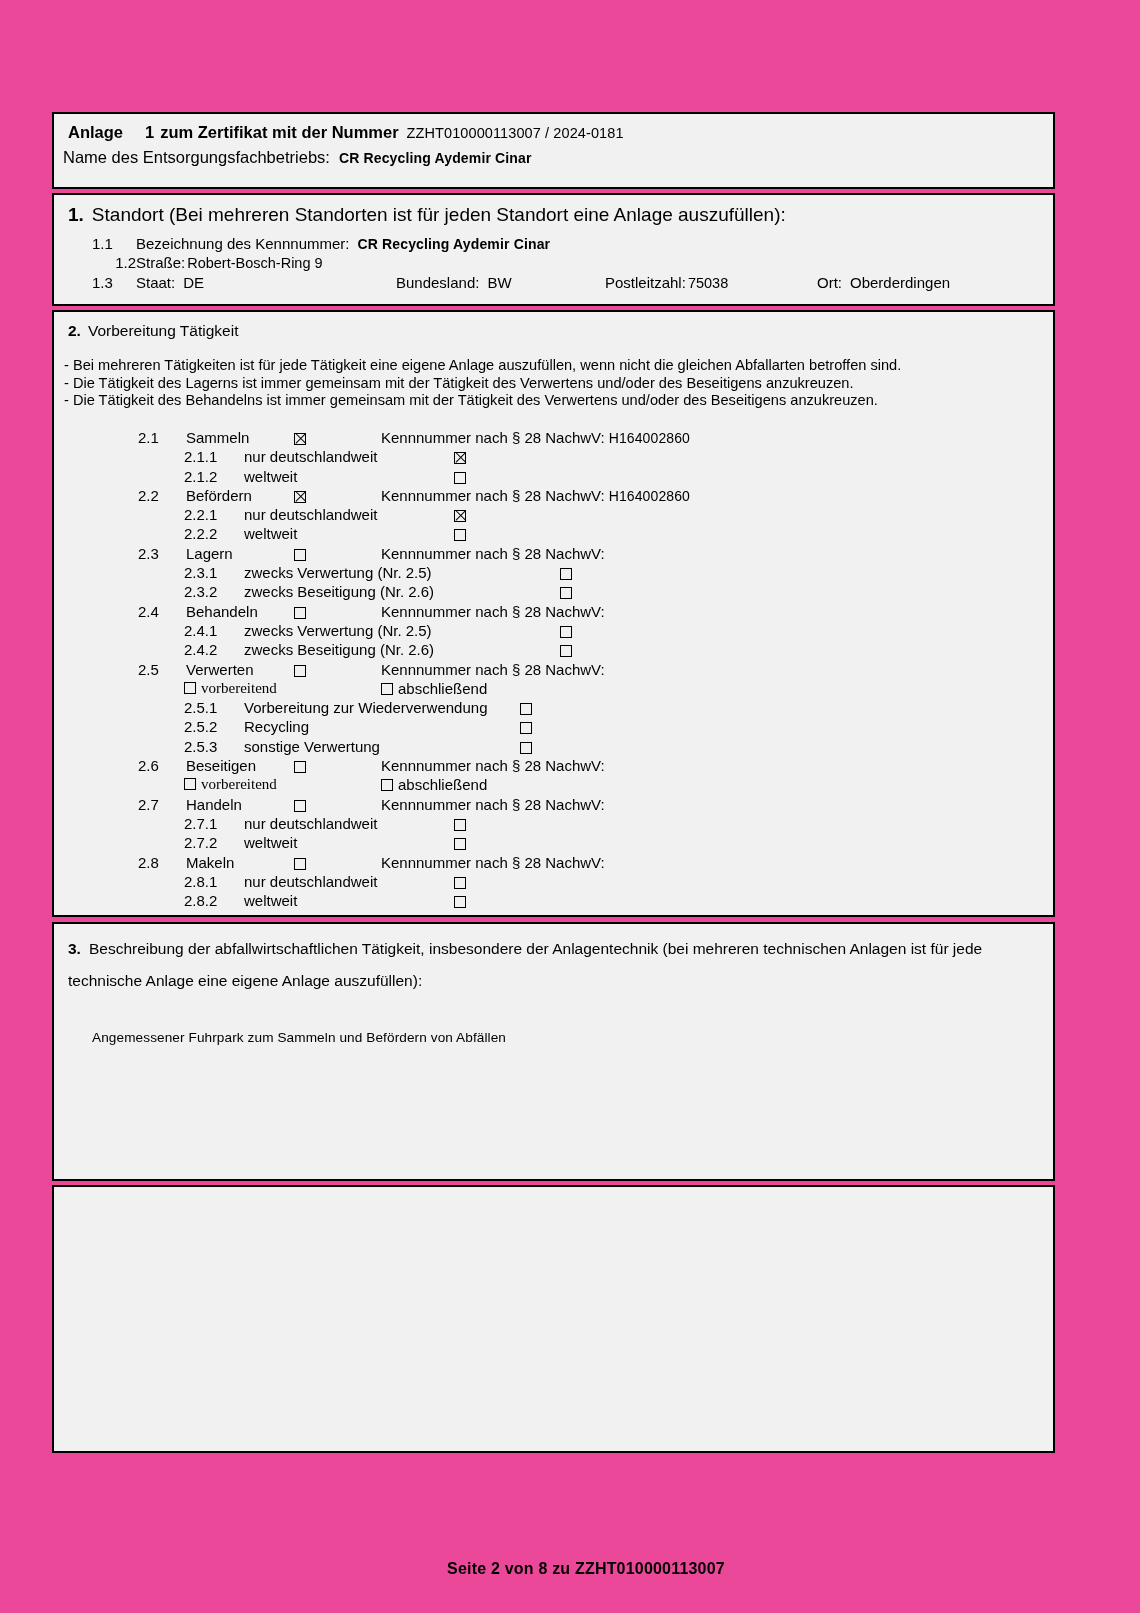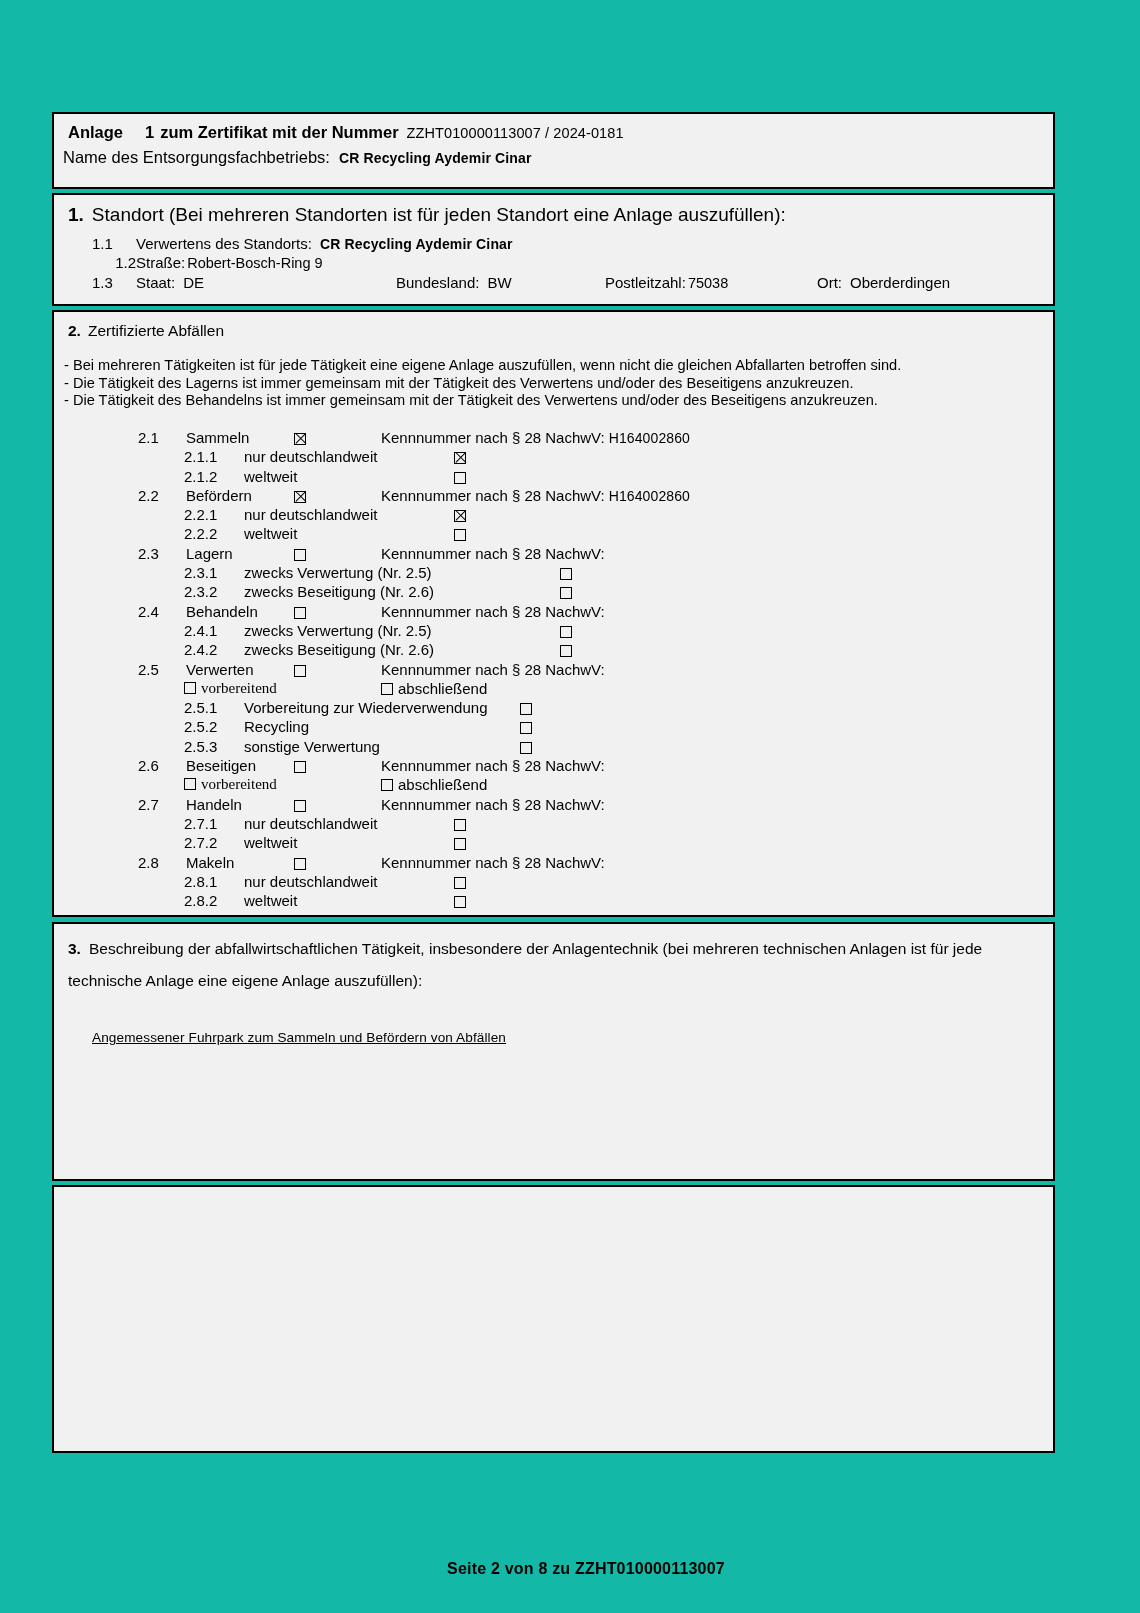--- a/index.html
+++ b/index.html
@@ -14,21 +14,21 @@
     color: #000000;
     position: relative;
     overflow: hidden;
   }
 
   .page {
     position: absolute;
     left: 0; top: 0;
     width: 1140px;
     height: 1613px;
-    background: #14b8a6;
+    background: #ec4899;
   }
 
   
   .box {
     position: absolute;
     border: 2px solid #000;
     background: #f1f1f1;
     box-sizing: border-box;
   }
 
@@ -175,21 +175,20 @@
     font-size: 15.5px;
     line-height: 32px;
     width: 975px;
   }
   .s3-title .num { font-weight: bold; padding-right: 8px; }
   .s3-body {
     position: absolute;
     left: 38px; top: 106px;
     font-size: 13.6px;
     letter-spacing: .1px;
-    text-decoration: underline;
   }
 
   
   #sec4-box { left: 52px; top: 1185px; width: 1003px; height: 268px; }
 
   
   .footer {
     position: absolute;
     left: 0;
     top: 1560px;
@@ -214,38 +213,38 @@
       <span>Name des Entsorgungsfachbetriebs:</span><span class="val">CR Recycling Aydemir Cinar</span>
     </div>
   </div>
 
   <div class="box" id="sec1-box">
     <div class="s1-title">
       <span class="num">1.</span><span>Standort (Bei mehreren Standorten ist für jeden Standort eine Anlage auszufüllen):</span>
     </div>
 
     <div class="s1-row" id="s1-r1">
-      <span class="idx">1.1</span><span class="lbl">Verwertens des Standorts:</span><span class="bold-val">CR Recycling Aydemir Cinar</span>
+      <span class="idx">1.1</span><span class="lbl">Bezeichnung des Kennnummer:</span><span class="bold-val">CR Recycling Aydemir Cinar</span>
     </div>
 
     <div class="s1-row" id="s1-r2">
       <span class="idx">1.2</span><span class="lbl">Straße:</span><span class="val">Robert-Bosch-Ring  9</span>
     </div>
 
     <div class="s1-row" id="s1-r3">
       <span class="idx">1.3</span><span class="lbl">Staat:</span><span class="val-sp">DE</span>
       <span class="seg-bl"><span>Bundesland:</span><span class="val-sp">BW</span></span>
       <span class="seg-plz"><span>Postleitzahl:</span><span class="val">75038</span></span>
       <span class="seg-ort"><span>Ort:</span><span class="val-sp">Oberderdingen</span></span>
     </div>
   </div>
 
   <div class="box" id="sec2-box">
     <div class="s2-title">
-      <span class="num">2.</span><span>Zertifizierte Abfällen</span>
+      <span class="num">2.</span><span>Vorbereitung Tätigkeit</span>
     </div>
 
     <div class="s2-notes">
       <div>- Bei mehreren Tätigkeiten ist für jede Tätigkeit eine eigene Anlage auszufüllen, wenn nicht die gleichen Abfallarten betroffen sind.</div>
       <div>- Die Tätigkeit des Lagerns ist immer gemeinsam mit der Tätigkeit des Verwertens und/oder des Beseitigens anzukreuzen.</div>
       <div>- Die Tätigkeit des Behandelns ist immer gemeinsam mit der Tätigkeit des Verwertens und/oder des Beseitigens anzukreuzen.</div>
     </div>
 
     <div class="cl">
 

